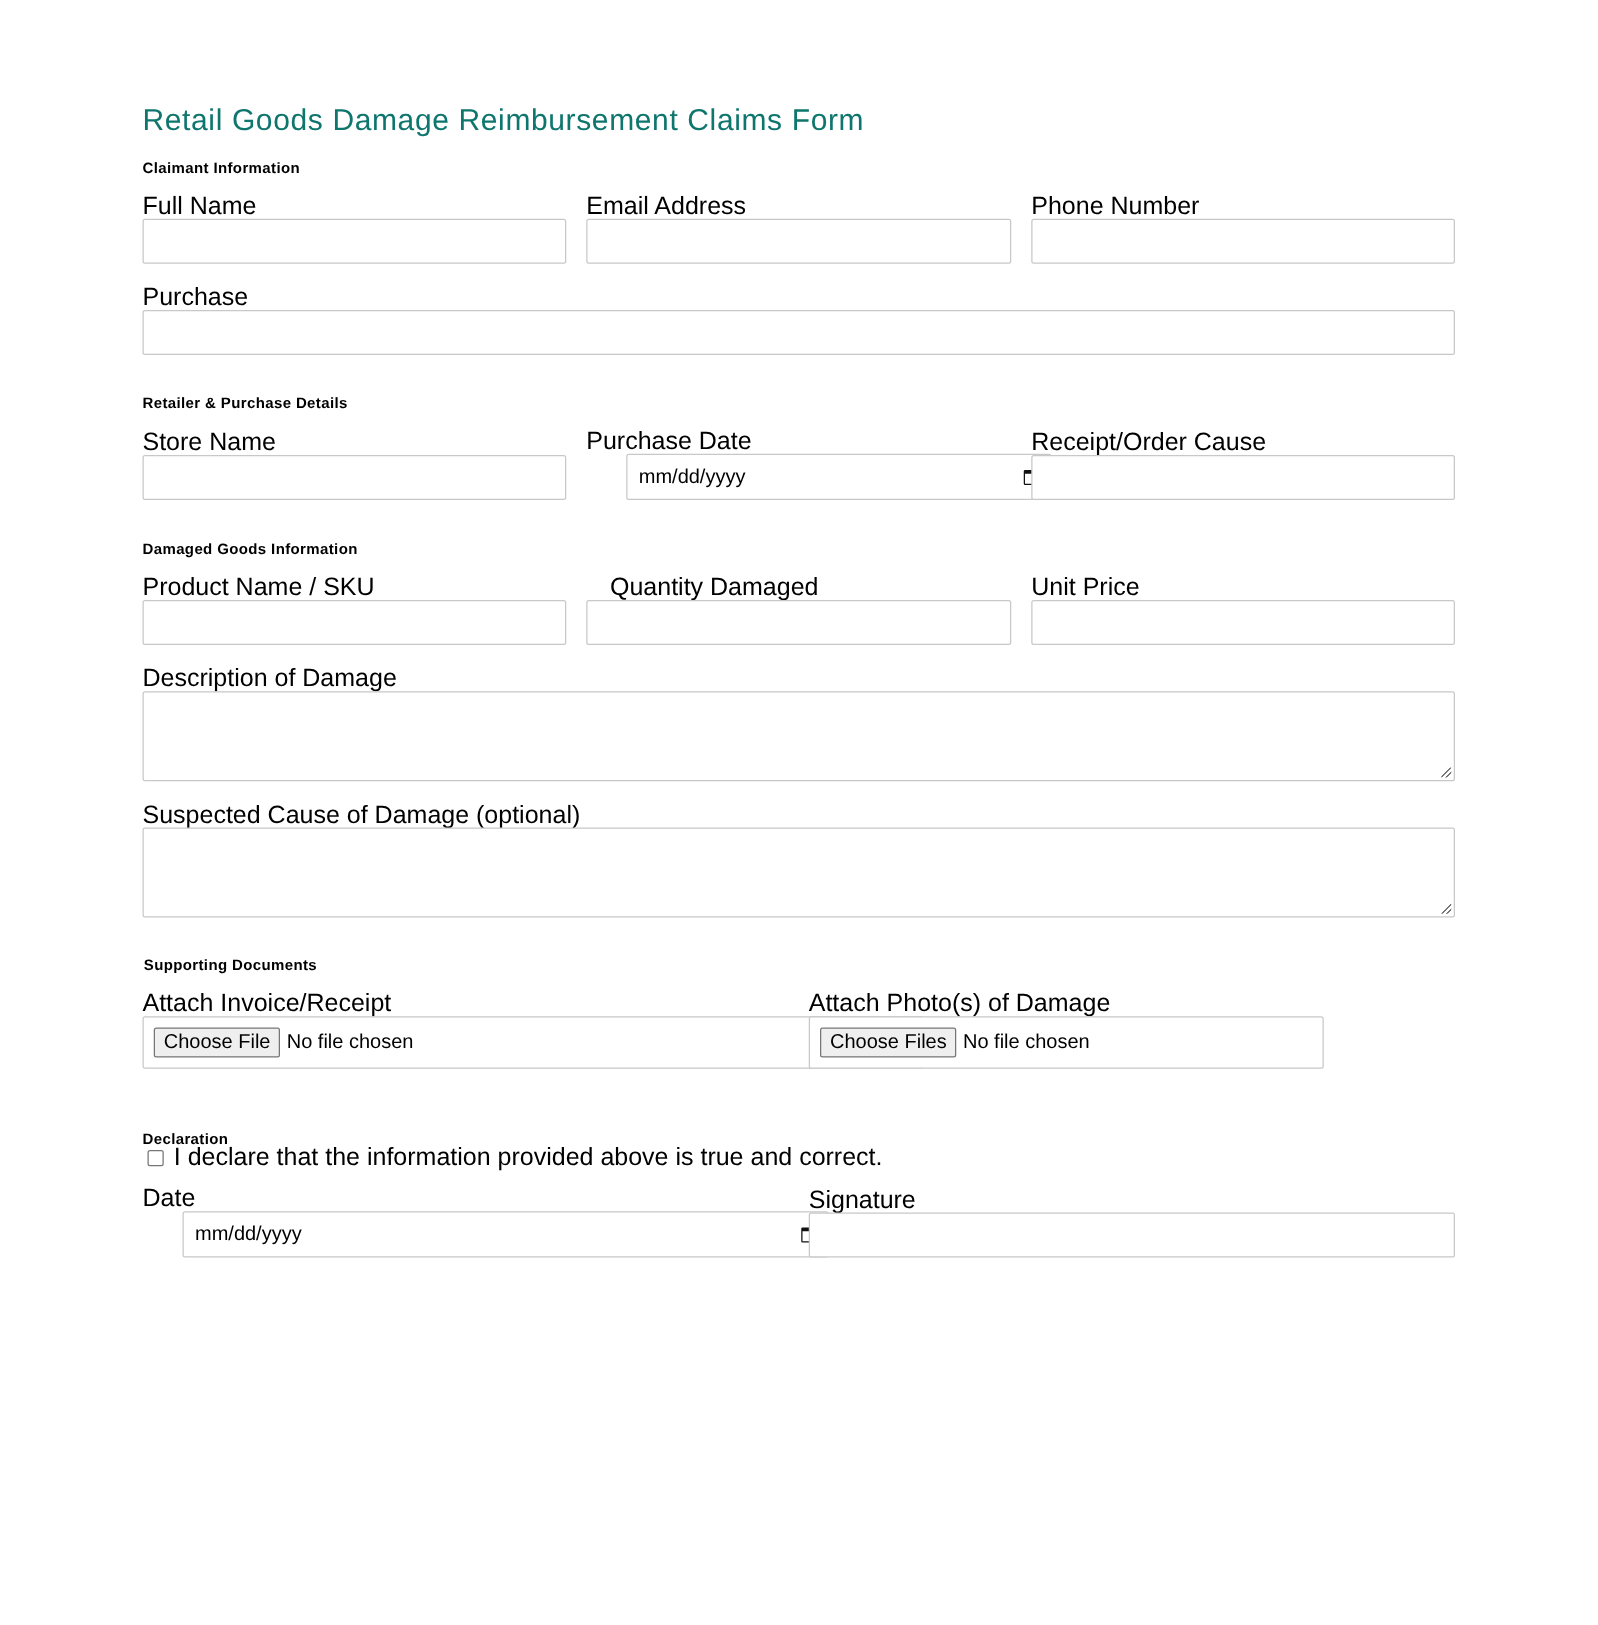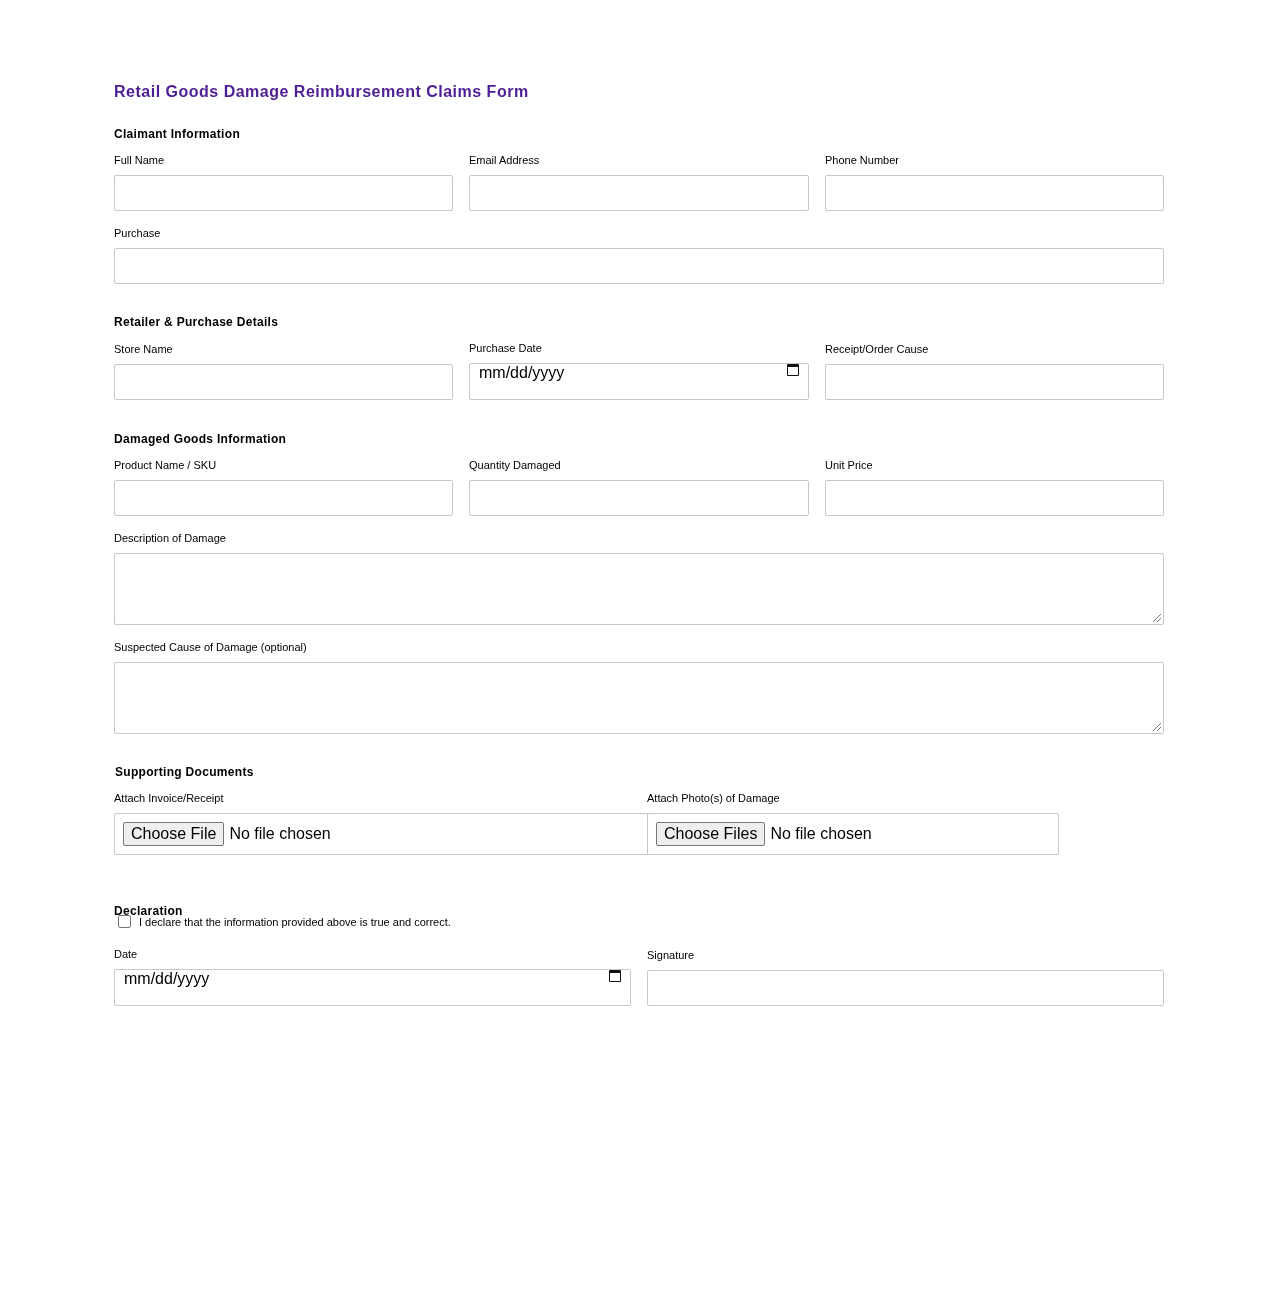--- a/index.html
+++ b/index.html
@@ -1,23 +1,23 @@
 <!DOCTYPE html>
 <html><head>
 <meta charset="utf-8">
 <style>
   html, body { margin: 0; padding: 0; background: #ffffff; }
   body { width: 1278px; height: 1300px; font-family: "Liberation Sans", sans-serif; color: #000; position: relative; }
   .container { position: absolute; left: 114px; top: 0; width: 1050px; }
-  h1 { font-weight: bold; font-size: 16px; letter-spacing: 0.5px; margin: 0; position: absolute; top: 83px; left: 0; white-space: nowrap; color: #4c1d95; }
+  h1 { font-weight: normal; font-size: 24px; letter-spacing: 0.5px; margin: 0; position: absolute; top: 83px; left: 0; white-space: nowrap; color: #0f766e; }
   .abs { position: absolute; }
   .section-title { font-weight: bold; font-size: 12px; letter-spacing: 0.3px; white-space: nowrap; }
-  .lbl { font-size: 11px; white-space: nowrap; }
+  .lbl { font-size: 20px; white-space: nowrap; }
   .inp { box-sizing: border-box; border: 1px solid #c8c8c8; border-radius: 2px; background: #fff; height: 36px; }
-  .date { display: flex; align-items: flex-start; justify-content: space-between; padding: 0 9px 0 9px; font-size: 16px; height: 37px; }
+  .date { display: flex; align-items: center; justify-content: space-between; padding: 0 9px 0 9px; font-size: 16px; height: 37px; margin-left: 32px; }
   .cal { width: 12px; height: 12px; border: 1.5px solid #111; border-top-width: 3px; border-radius: 1px; box-sizing: border-box; }
   .file { display: flex; align-items: center; padding: 0 8px; font-size: 16px; height: 42px; }
   .file-btn { background: #efefef; border: 1px solid #767676; border-radius: 2px; font-size: 16px; padding: 1px 7px; height: 24px; box-sizing: border-box; font-family: "Liberation Sans", sans-serif; color: #000; line-height: 20px; margin-right: 5px; }
   .chk { width: 13px; height: 13px; border: 1px solid #767676; border-radius: 2px; box-sizing: border-box; background: #fff; }
   .grip { position: absolute; right: 2px; bottom: 2px; width: 8px; height: 8px; background: linear-gradient(135deg, transparent 45%, #777 45%, #777 55%, transparent 55%, transparent 70%, #777 70%, #777 80%, transparent 80%); }
 </style>
 </head>
 <body>
 
 <div class="container">
@@ -40,21 +40,21 @@
   <div class="abs inp date" style="top:363px;left:355px;width:340px;">
     <span>mm/dd/yyyy</span>
     <span class="cal"></span>
   </div>
   <div class="abs lbl" style="top:343px;left:711px;">Receipt/Order Cause</div>
   <div class="abs inp" style="top:364px;left:711px;width:339px;"></div>
 
   <div class="abs section-title" style="top:432px;left:0;">Damaged Goods Information</div>
   <div class="abs lbl" style="top:459px;left:0;">Product Name / SKU</div>
   <div class="abs inp" style="top:480px;left:0;width:339px;"></div>
-  <div class="abs lbl" style="top:459px;left:355px;">Quantity Damaged</div>
+  <div class="abs lbl" style="top:459px;left:374px;">Quantity Damaged</div>
   <div class="abs inp" style="top:480px;left:355px;width:340px;"></div>
   <div class="abs lbl" style="top:459px;left:711px;">Unit Price</div>
   <div class="abs inp" style="top:480px;left:711px;width:339px;"></div>
   <div class="abs lbl" style="top:532px;left:0;">Description of Damage</div>
   <div class="abs inp" style="top:553px;left:0;width:1050px;height:72px;">
       <span class="grip"></span>
     </div>
   <div class="abs lbl" style="top:641px;left:0;">Suspected Cause of Damage (optional)</div>
   <div class="abs inp" style="top:662px;left:0;width:1050px;height:72px;">
       <span class="grip"></span>

